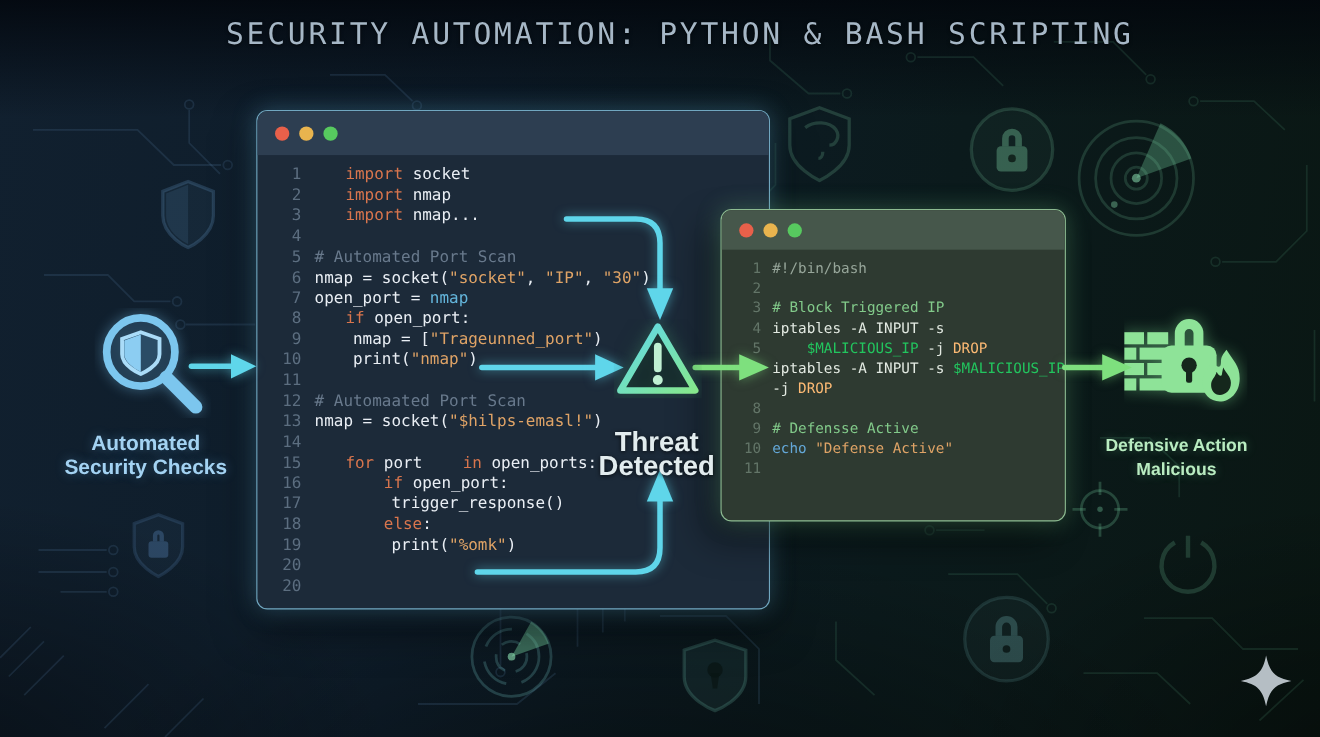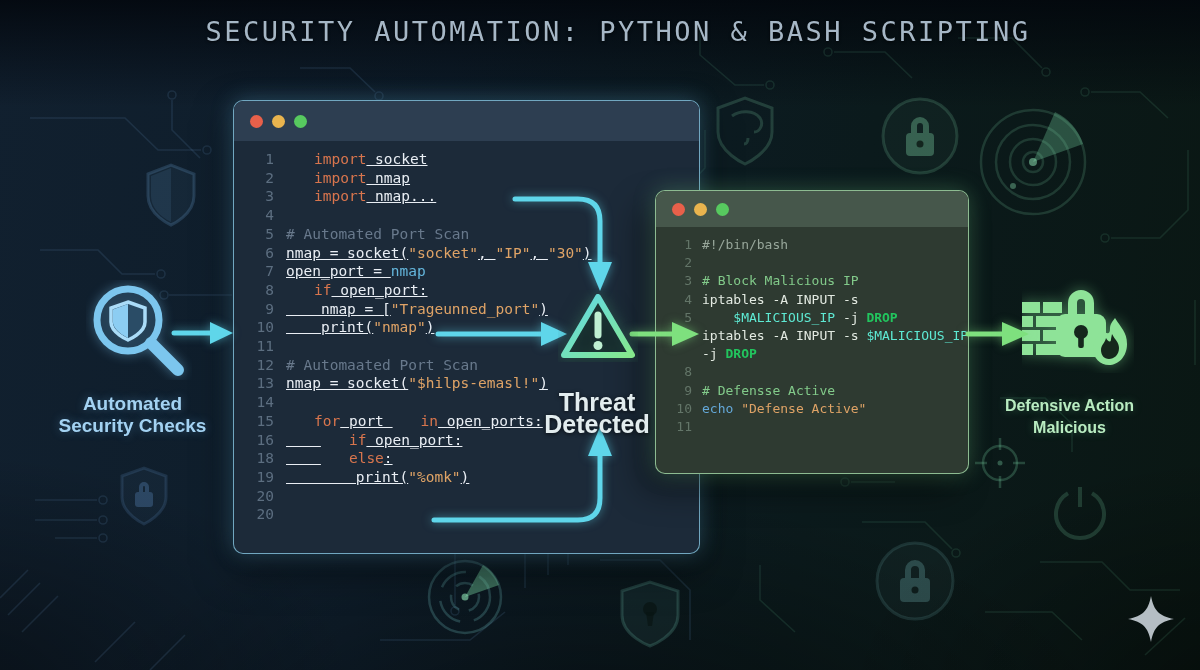--- a/index.html
+++ b/index.html
@@ -29,26 +29,26 @@
   .win-bash .titlebar{height:36px;background:#46574b;}
   .dot{width:13px;height:13px;border-radius:50%;}
   .dot-red{background:#e8604a;} .dot-yellow{background:#e9b44e;} .dot-green{background:#57c95f;}
   .codebody{padding:9px 0 0 14px;}
   .crow{display:flex;white-space:pre;}
   .win-python .crow{line-height:18.7px;font-size:14.5px;}
   .win-bash .crow{line-height:18.2px;font-size:13px;}
   .ln{flex:0 0 26px;text-align:right;margin-right:12px;}
   .win-bash .ln{flex-basis:22px;margin-right:10px;}
   .win-python .ln{color:#5c6e80;} .win-bash .ln{color:#637568;}
-  .win-python .tk-pl{color:#e9eef4;text-decoration:underline;} .win-bash .tk-pl{color:#e3eae2;}
+  .win-python .tk-pl{color:#e9eef4;} .win-bash .tk-pl{color:#e3eae2;}
   .tk-kw{color:#d8754d;margin-left:28px;} .tk-str{color:#dfa366;}
   .win-python .tk-cm{color:#68798c;} .win-bash .tk-cm{color:#82ca8a;}
   .tk-dim{color:#97a69a;}
-  .win-python .tk-var{color:#64b6dc;} .win-bash .tk-var{color:#5eead4;text-align:center;}
-  .tk-cmd{color:#64a8d8;text-align:center;} .tk-b{color:#22c55e;font-weight:bold;}
+  .win-python .tk-var{color:#64b6dc;} .win-bash .tk-var{color:#22c55e;text-align:center;}
+  .tk-cmd{color:#64a8d8;text-align:center;} .tk-b{color:#fdba74;font-weight:normal;}
   
   .flabel{position:absolute;text-align:center;font-family:"Liberation Sans",sans-serif;
     font-weight:bold;z-index:20;line-height:22px;margin-top:23px;}
   .label-left{left:35px;top:370px;width:195px;font-size:19px;color:#a3d2f2;
     text-shadow:0 0 10px rgba(110,190,245,.35);}
   .label-threat{left:517px;top:368px;width:160px;font-size:25px;color:#e2ecee;
     text-shadow:0 1px 4px rgba(0,0,0,.7);z-index:31;}
   .label-right{left:972px;top:372px;width:195px;font-size:16px;color:#b9ecc1;
     text-shadow:0 0 10px rgba(130,230,160,.3);}
   .icon-abs{position:absolute;z-index:20;}
@@ -208,37 +208,38 @@
         <div class="crow"><span class="ln">7</span><span><span class="tk-pl">open_port = </span><span class="tk-var">nmap</span></span></div>
         <div class="crow"><span class="ln">8</span><span><span class="tk-kw">if</span><span class="tk-pl"> open_port:</span></span></div>
         <div class="crow"><span class="ln">9</span><span><span class="tk-pl">    nmap = [</span><span class="tk-str">"Trageunned_port"</span><span class="tk-pl">)</span></span></div>
         <div class="crow"><span class="ln">10</span><span><span class="tk-pl">    print(</span><span class="tk-str">"nmap"</span><span class="tk-pl">)</span></span></div>
         <div class="crow"><span class="ln">11</span><span></span></div>
         <div class="crow"><span class="ln">12</span><span><span class="tk-cm"># Automaated Port Scan</span></span></div>
         <div class="crow"><span class="ln">13</span><span><span class="tk-pl">nmap = socket(</span><span class="tk-str">"$hilps-emasl!"</span><span class="tk-pl">)</span></span></div>
         <div class="crow"><span class="ln">14</span><span></span></div>
         <div class="crow"><span class="ln">15</span><span><span class="tk-kw">for</span><span class="tk-pl"> port </span><span class="tk-kw">in</span><span class="tk-pl"> open_ports:</span></span></div>
         <div class="crow"><span class="ln">16</span><span><span class="tk-pl">    </span><span class="tk-kw">if</span><span class="tk-pl"> open_port:</span></span></div>
+        <div class="crow"><span class="ln">17</span><span><span class="tk-pl">        trigger_response()</span></span></div>
         <div class="crow"><span class="ln">18</span><span><span class="tk-pl">    </span><span class="tk-kw">else</span><span class="tk-pl">:</span></span></div>
         <div class="crow"><span class="ln">19</span><span><span class="tk-pl">        print(</span><span class="tk-str">"%omk"</span><span class="tk-pl">)</span></span></div>
         <div class="crow"><span class="ln">20</span><span></span></div>
         <div class="crow"><span class="ln">20</span><span></span></div>
       </div>
   </div>
 
   <div class="win win-bash">
     <div class="titlebar">
       <span class="dot dot-red"></span>
       <span class="dot dot-yellow"></span>
       <span class="dot dot-green"></span>
     </div>
     <div class="codebody">
         <div class="crow"><span class="ln">1</span><span><span class="tk-dim">#!/bin/bash</span></span></div>
         <div class="crow"><span class="ln">2</span><span></span></div>
-        <div class="crow"><span class="ln">3</span><span><span class="tk-cm"># Block Malicious IP</span></span></div>
+        <div class="crow"><span class="ln">3</span><span><span class="tk-cm"># Block Triggered IP</span></span></div>
         <div class="crow"><span class="ln">4</span><span><span class="tk-pl">iptables -A INPUT -s</span></span></div>
         <div class="crow"><span class="ln">5</span><span><span class="tk-pl">    </span><span class="tk-var">$MALICIOUS_IP</span><span class="tk-pl"> -j </span><span class="tk-b">DROP</span></span></div>
         <div class="crow"><span class="ln"></span><span><span class="tk-pl">iptables -A INPUT -s </span><span class="tk-var">$MALICIOUS_IP</span></span></div>
         <div class="crow"><span class="ln"></span><span><span class="tk-pl">-j </span><span class="tk-b">DROP</span></span></div>
         <div class="crow"><span class="ln">8</span><span></span></div>
         <div class="crow"><span class="ln">9</span><span><span class="tk-cm"># Defensse Active</span></span></div>
         <div class="crow"><span class="ln">10</span><span><span class="tk-cmd">echo</span><span class="tk-pl"> </span><span class="tk-str">"Defense Active"</span></span></div>
         <div class="crow"><span class="ln">11</span><span></span></div>
       </div>
   </div>

